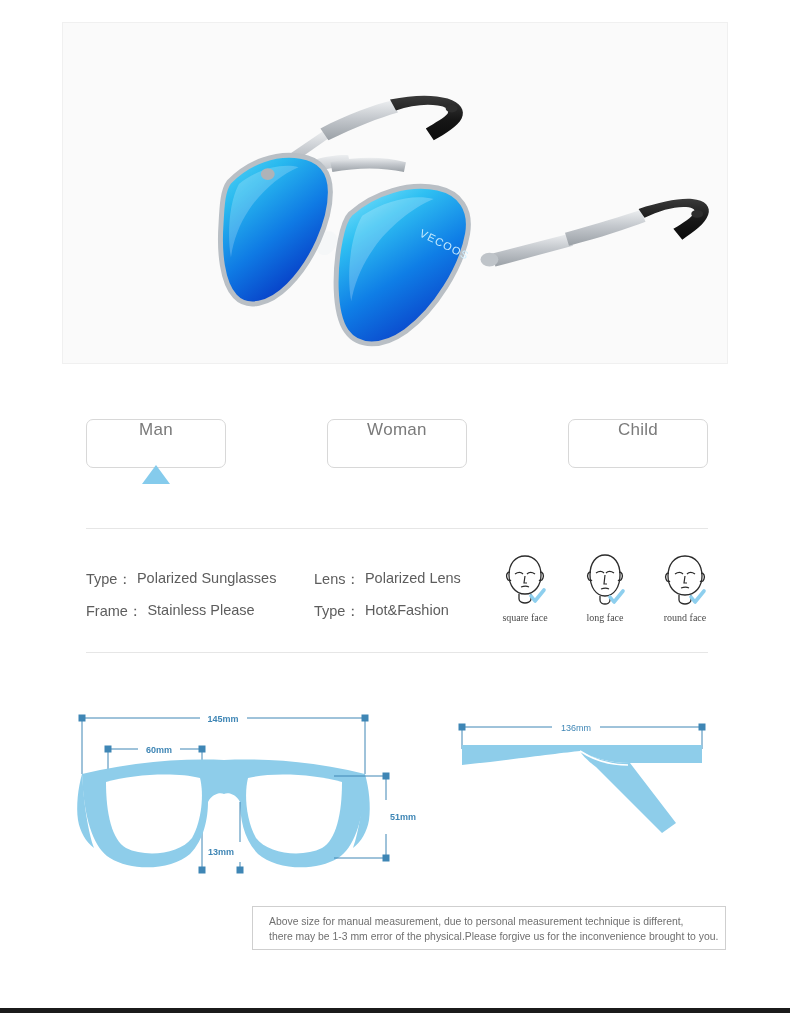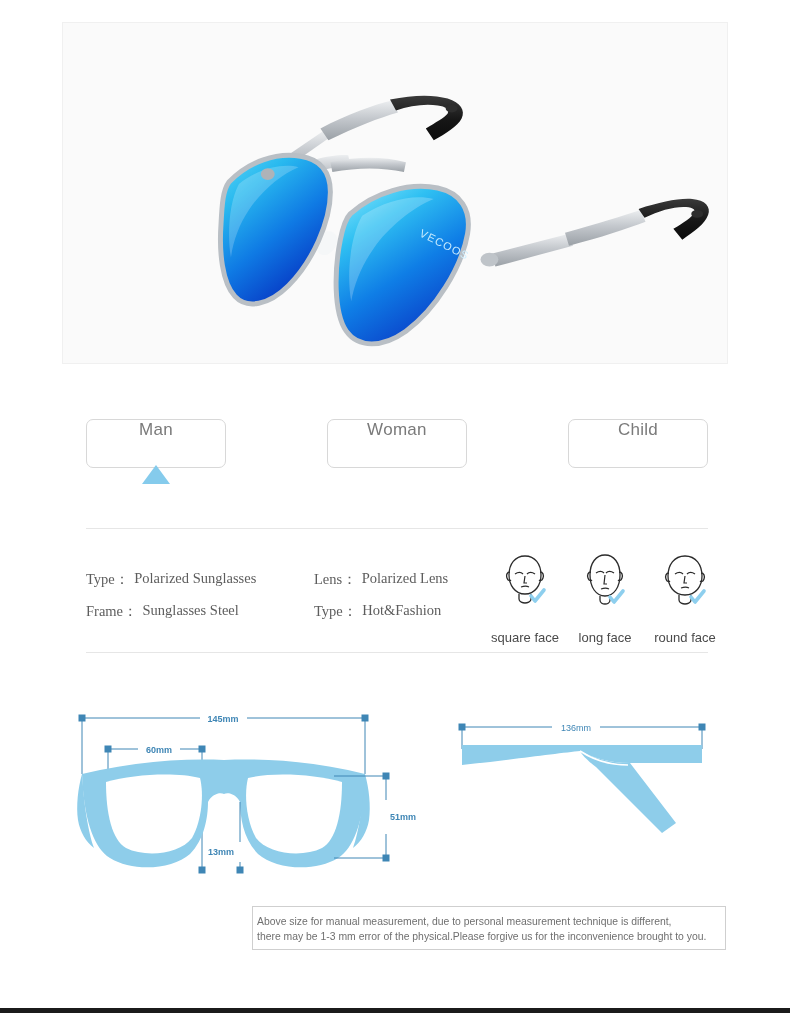--- a/index.html
+++ b/index.html
@@ -77,21 +77,20 @@
   }
   .divider.d1 { top: 528px; }
   .divider.d2 { top: 652px; }
 
   
   .specs {
     position: absolute;
     left: 86px;
     top: 570px;
     width: 420px;
-    font-family: Liberation Serif, serif;
   }
   .spec-row {
     display: flex;
     margin-bottom: 13px;
     font-size: 14.5px;
     color: #5d5d5d;
     white-space: nowrap;
   }
   .spec-cell { display: flex; }
   .spec-cell.c1 { width: 228px; }
@@ -108,24 +107,25 @@
     justify-content: space-between;
   }
   .face {
     width: 72px;
     display: flex;
     flex-direction: column;
     align-items: center;
   }
   .face-svg { display:block; width: 52px; height: 58px; }
   .face-label {
-    font-size: 13px;
+    font-size: 10px;
     color: #4a4a4a;
-    margin-top: 20px;
+    margin-top: 2px;
     white-space: nowrap;
+    font-family: Liberation Serif, serif;
   }
 
   
   .diagram-front {
     position: absolute;
     left: 72px;
     top: 702px;
     width: 350px;
     height: 190px;
     font-weight: bold;
@@ -142,21 +142,21 @@
   
   .note {
     position: absolute;
     left: 252px;
     top: 906px;
     width: 474px;
     height: 44px;
     box-sizing: border-box;
     border: 1px solid #cfcfcf;
     background: #ffffff;
-    padding: 7px 10px 0 4px;
+    padding: 7px 10px 0 16px;
   }
   .note-line {
     font-size: 10.4px;
     color: #6f6f6f;
     line-height: 15px;
     white-space: nowrap;
   }
 
   
   .bottom-bar {
@@ -253,21 +253,21 @@
       <span class="spec-val">Polarized Sunglasses</span>
     </div>
     <div class="spec-cell">
       <span class="spec-key">Lens：</span>
       <span class="spec-val">Polarized Lens</span>
     </div>
   </div>
   <div class="spec-row">
     <div class="spec-cell c1">
       <span class="spec-key">Frame：</span>
-      <span class="spec-val">Sunglasses Steel</span>
+      <span class="spec-val">Stainless Please</span>
     </div>
     <div class="spec-cell">
       <span class="spec-key">Type：</span>
       <span class="spec-val">Hot&amp;Fashion</span>
     </div>
   </div>
 </div>
 
 <div class="faces">
 

